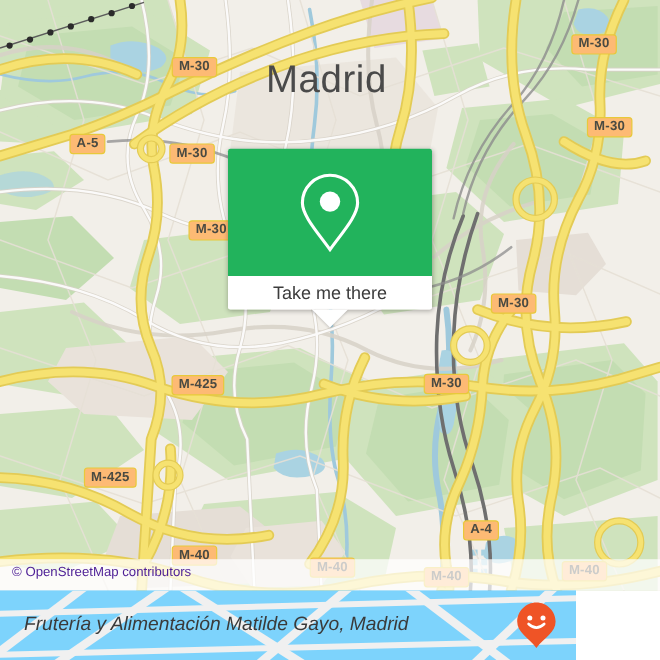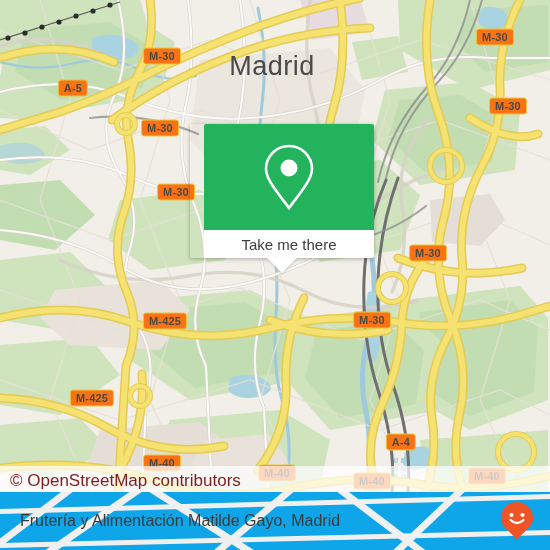--- a/index.html
+++ b/index.html
@@ -14,64 +14,63 @@
   .map{
     position:absolute;left:0;top:0;width:550px;height:492px;
     background:#f2efe9;
     overflow:hidden;
   }
   .map-svg{position:absolute;left:0;top:0;}
 
   
   .shield{
     position:absolute;
-    background:#f97316;
+    background:#fdba74;
     border:1.5px solid #e8c93a;
     border-radius:3px;
     color:#4a4a42;
     font-size:11px;
     font-weight:bold;
     font-family:"Liberation Sans", sans-serif;
     padding:1px 5px 2px 5px;
     line-height:12px;
     white-space:nowrap;
     transform:translate(-50%,-50%);
     letter-spacing:0.2px;
   }
 
   
   .city-label{
     position:absolute;
     transform:translate(-50%,-50%);
-    font-size:27px;
+    font-size:32px;
     color:#4a4a4a;
     font-family:"Liberation Sans", sans-serif;
     letter-spacing:0.5px;
     white-space:nowrap;
   }
 
   
   .attrib-band{
     position:absolute;left:0;top:466px;width:550px;height:26px;
     background:rgba(255,255,255,0.72);
   }
   .attrib-text{
     position:absolute;left:10px;top:471px;
-    font-size:17px;color:#7f1d1d;
+    font-size:11px;color:#4c1d95;
     font-family:"Liberation Sans", sans-serif;
     white-space:nowrap;
   }
 
   
   .popup{
     position:absolute;left:190px;top:124px;width:170px;
     box-shadow:0 1px 4px rgba(0,0,0,0.30);
     border-radius:2px;
     overflow:visible;
-    padding-left:14px;
   }
   .popup-top{
     height:106px;background:#22b35c;
     border-radius:2px 2px 0 0;
     display:flex;align-items:center;justify-content:center;
   }
   .popup-bottom{
     height:28px;background:#ffffff;
     border-radius:0 0 2px 2px;
     display:flex;align-items:center;justify-content:center;
@@ -84,23 +83,24 @@
     position:absolute;left:50%;top:134px;
     width:0;height:0;margin-left:-15px;
     border-left:15px solid transparent;
     border-right:15px solid transparent;
     border-top:15px solid #ffffff;
     filter:drop-shadow(0 1px 1px rgba(0,0,0,0.18));
   }
 
   
   .footer{
-    position:absolute;left:0;top:492px;width:550px;height:58px;
-    background:#0ea5e9;
+    position:absolute;left:0;top:492px;width:480px;height:58px;
+    background:#7dd3fc;
     overflow:hidden;
+    font-style:italic;
   }
   .footer-watermark{position:absolute;left:0;top:0;opacity:1;}
   .footer-title{
     position:absolute;left:20px;top:50%;transform:translateY(-50%);
     font-size:16px;color:#3a3a3a;
     font-family:"Liberation Sans", sans-serif;
     white-space:nowrap;
   }
   .brand{
     position:absolute;right:16px;top:50%;transform:translateY(-50%);
@@ -305,21 +305,21 @@
         <circle cx="392" cy="288" r="14"></circle>
         <circle cx="516" cy="452" r="18"></circle>
         <circle cx="140" cy="396" r="10"></circle>
         <circle cx="126" cy="124" r="9"></circle>
       </g>
     </svg>
 
     <div class="city-label" style="left:272px;top:66px;">Madrid</div>
 
     <div class="shield" style="left:162px;top:56px;">M-30</div>
-    <div class="shield" style="left:73px;top:88px;">A-5</div>
+    <div class="shield" style="left:73px;top:120px;">A-5</div>
     <div class="shield" style="left:160px;top:128px;">M-30</div>
     <div class="shield" style="left:176px;top:192px;">M-30</div>
     <div class="shield" style="left:495px;top:37px;">M-30</div>
     <div class="shield" style="left:508px;top:106px;">M-30</div>
     <div class="shield" style="left:428px;top:253px;">M-30</div>
     <div class="shield" style="left:372px;top:320px;">M-30</div>
     <div class="shield" style="left:401px;top:395px;margin-top:47px;">A-4</div>
     <div class="shield" style="left:165px;top:321px;">M-425</div>
     <div class="shield" style="left:92px;top:398px;">M-425</div>
     <div class="shield" style="left:162px;top:463px;">M-40</div>

